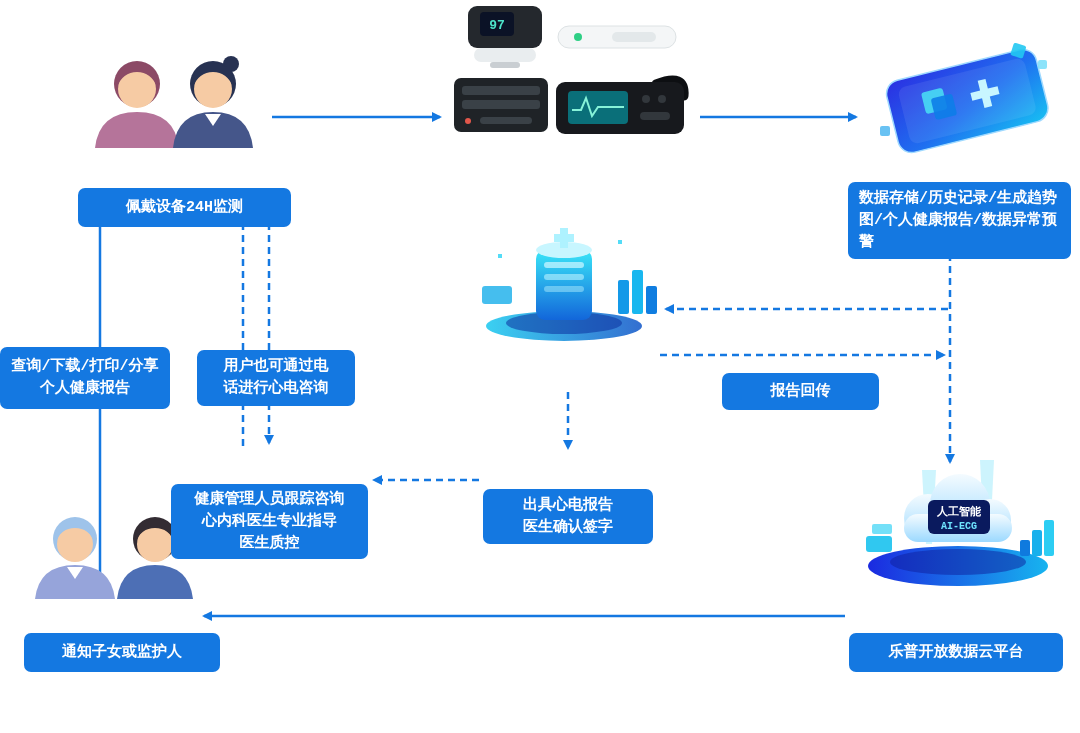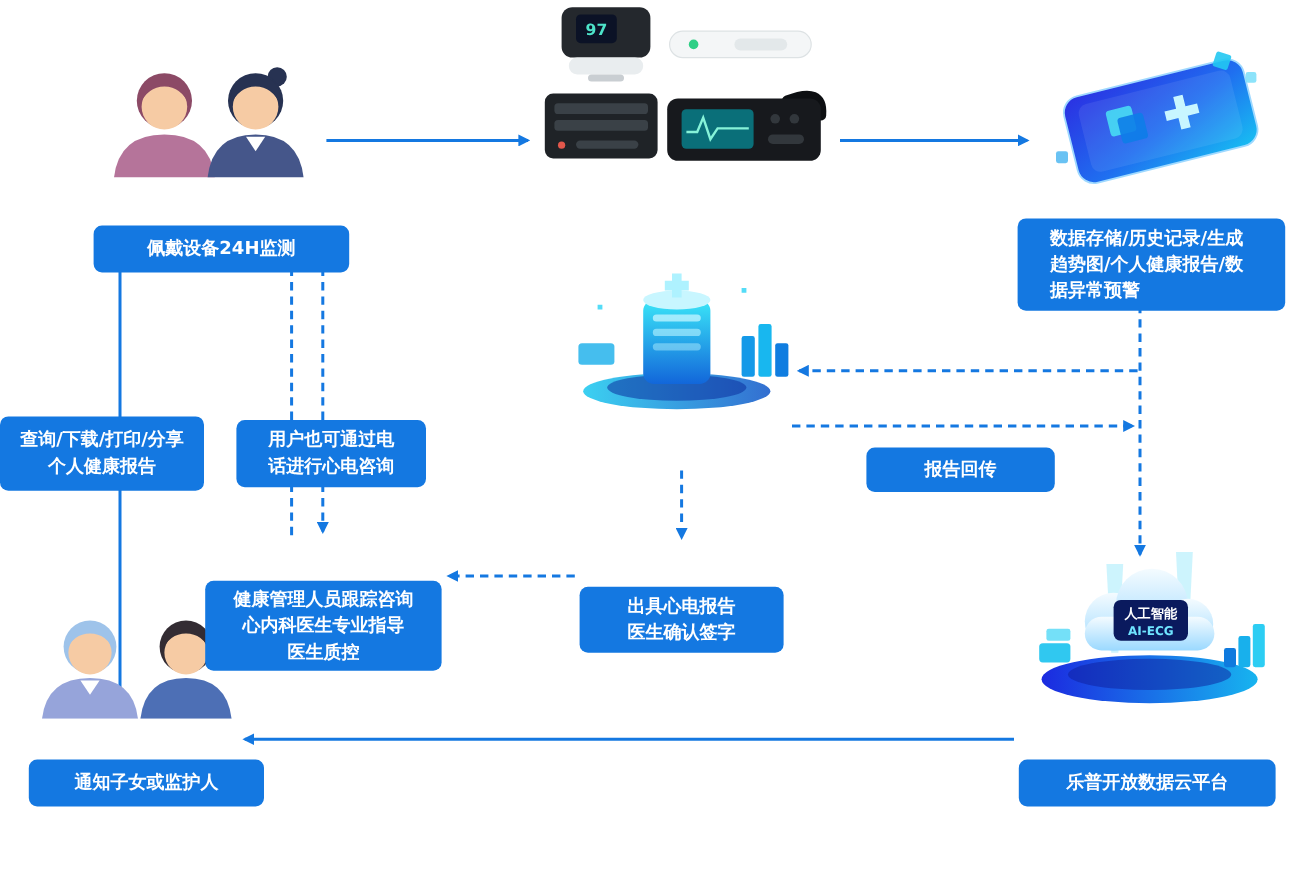--- a/index.html
+++ b/index.html
@@ -1,30 +1,30 @@
 <!DOCTYPE html>
 <html style="--accent: #1478e1;"><head>
 <meta charset="utf-8">
 <style>
   * { margin:0; padding:0; box-sizing:border-box; }
   :root { --accent:#1478e1; }
   html,body { background:#ffffff; }
   body { font-family:"DejaVu Sans","Liberation Sans",sans-serif; }
-  .canvas { position:relative; width:1080px; height:733px; background:#ffffff; overflow:hidden; }
+  .canvas { position:relative; width:1080px; height:733px; background:#ffffff; overflow:hidden;font-family:Liberation Mono, monospace; }
   .arrows { position:absolute; left:0; top:0; width:1080px; height:733px; z-index:1; }
   .illus { position:absolute; z-index:2; }
   .node {
     position:absolute; z-index:3;
     background:var(--accent); color:#ffffff;
     font-weight:700; font-size:15px; line-height:1.45;
     border-radius:7px;
     display:flex; flex-direction:column; justify-content:center; align-items:center;
     text-align:center; padding:5px 9px;margin-top:36px;
   }
-  .node.left-align { align-items:flex-start; text-align:left; padding:6px 27px; }
+  .node.left-align { align-items:flex-start; text-align:left; padding:6px 11px; }
   .node span { display:block; }
 </style>
 </head>
 <body>
 
 <div class="canvas">
 
   <svg class="arrows" viewBox="0 0 1080 733">
     <defs>
       <marker id="arr" viewBox="0 0 10 10" refX="8" refY="5" markerWidth="10" markerHeight="10" orient="auto" markerUnits="userSpaceOnUse">

